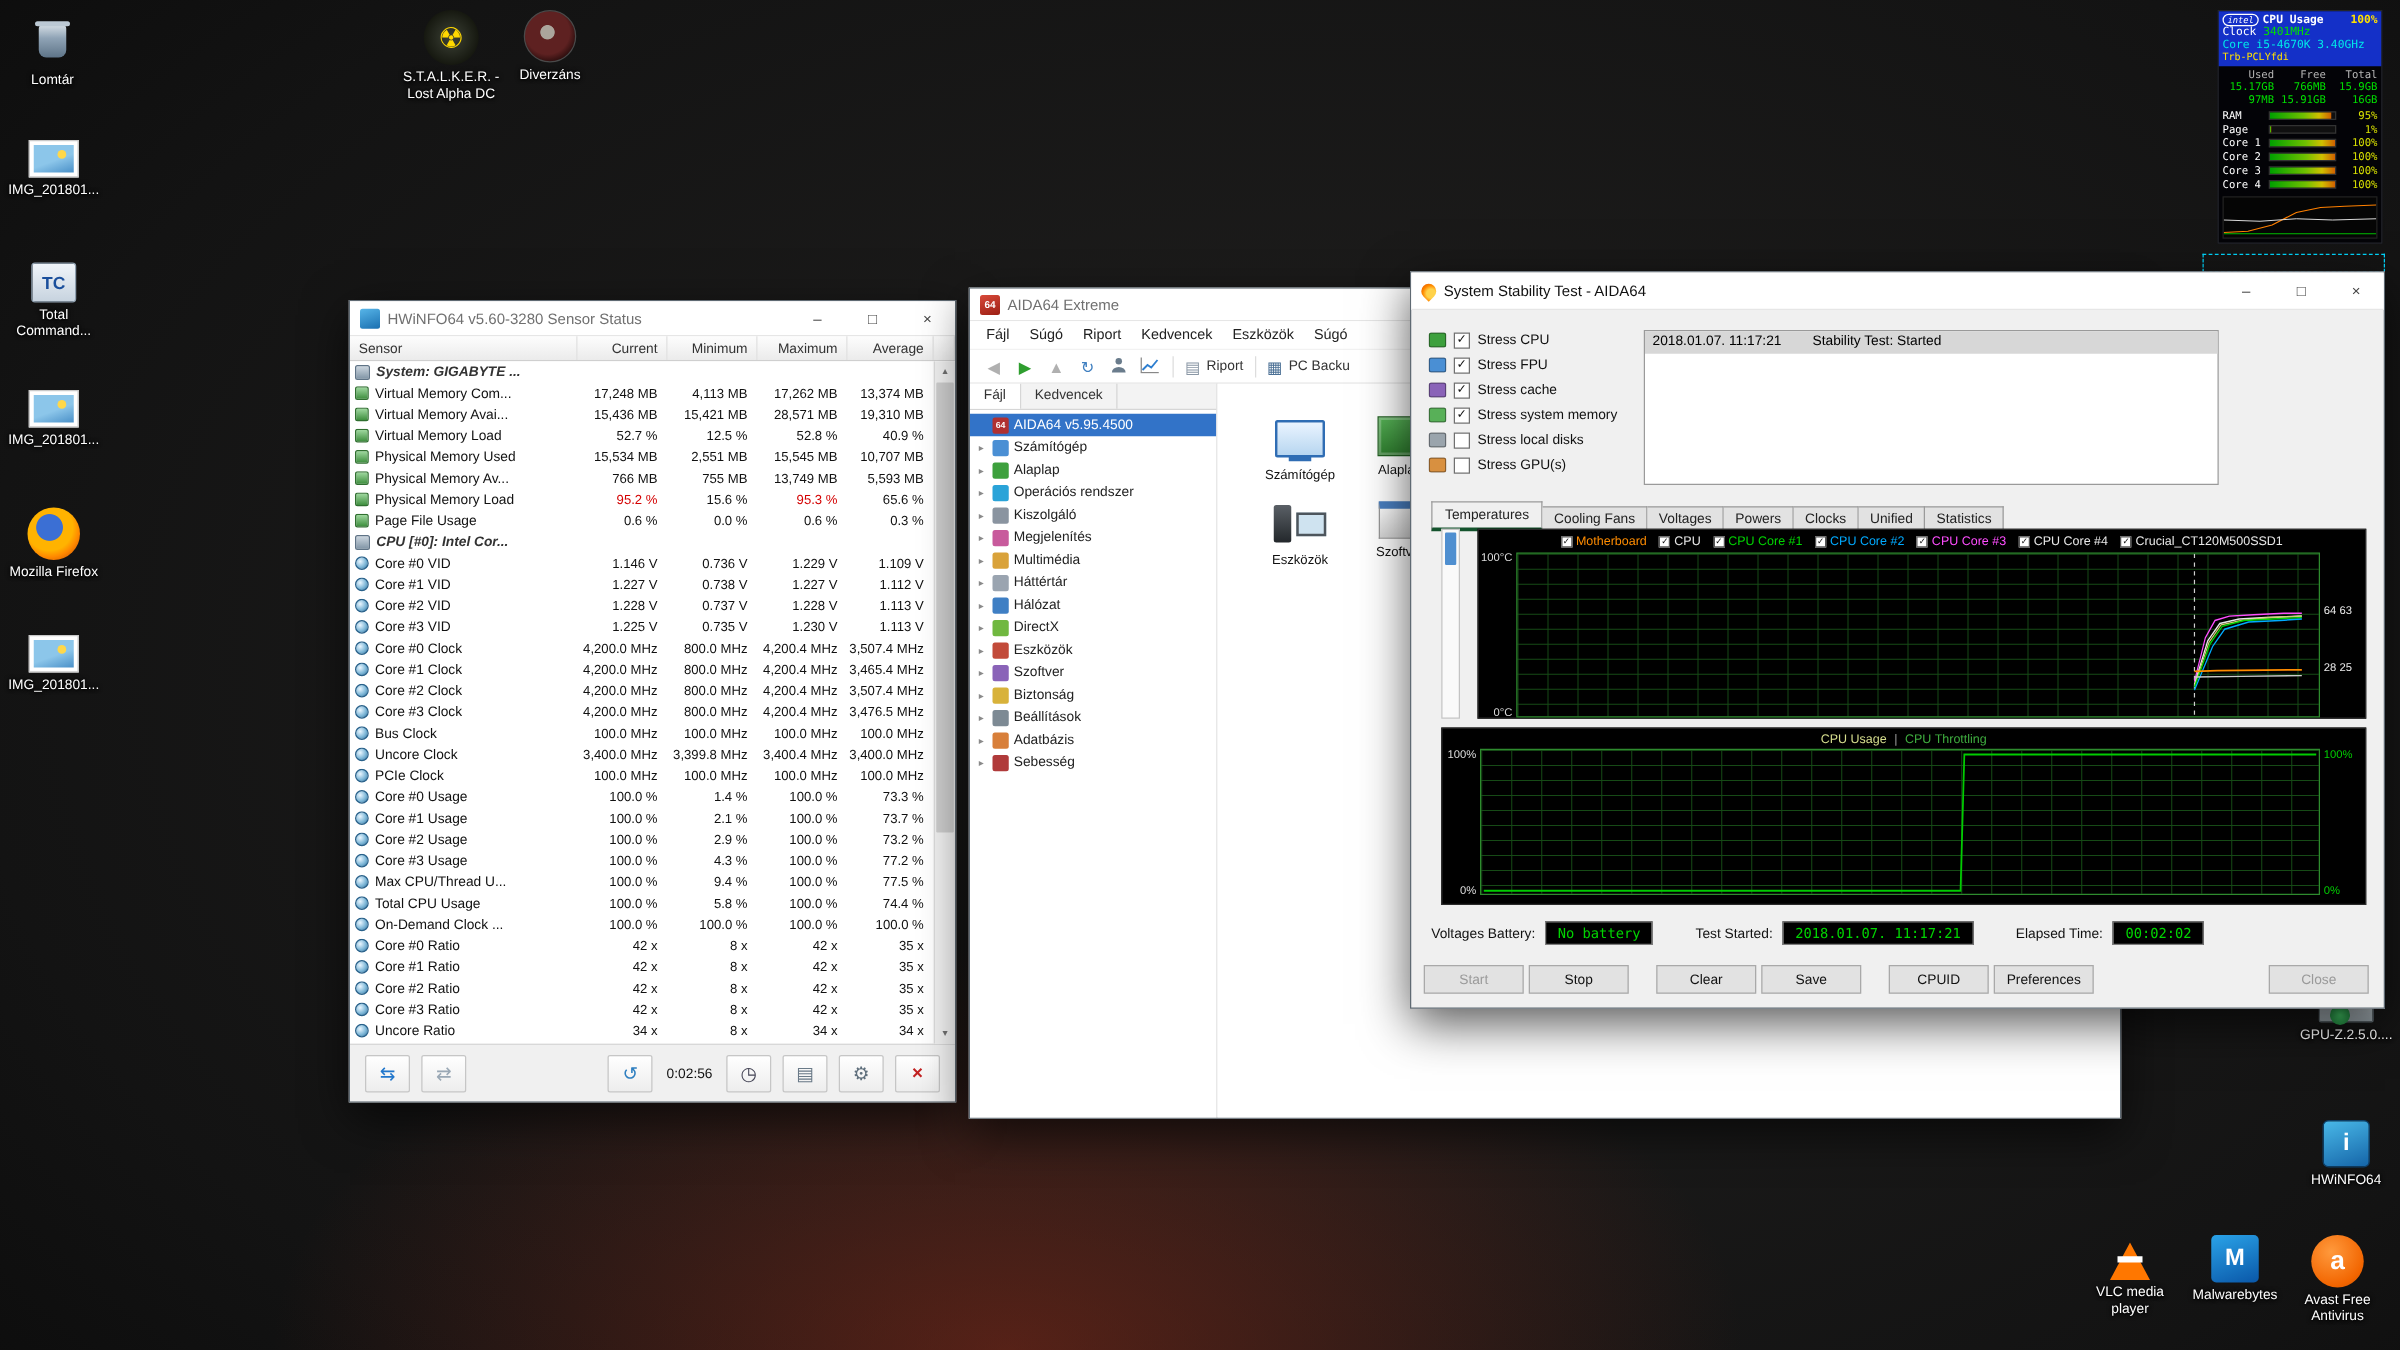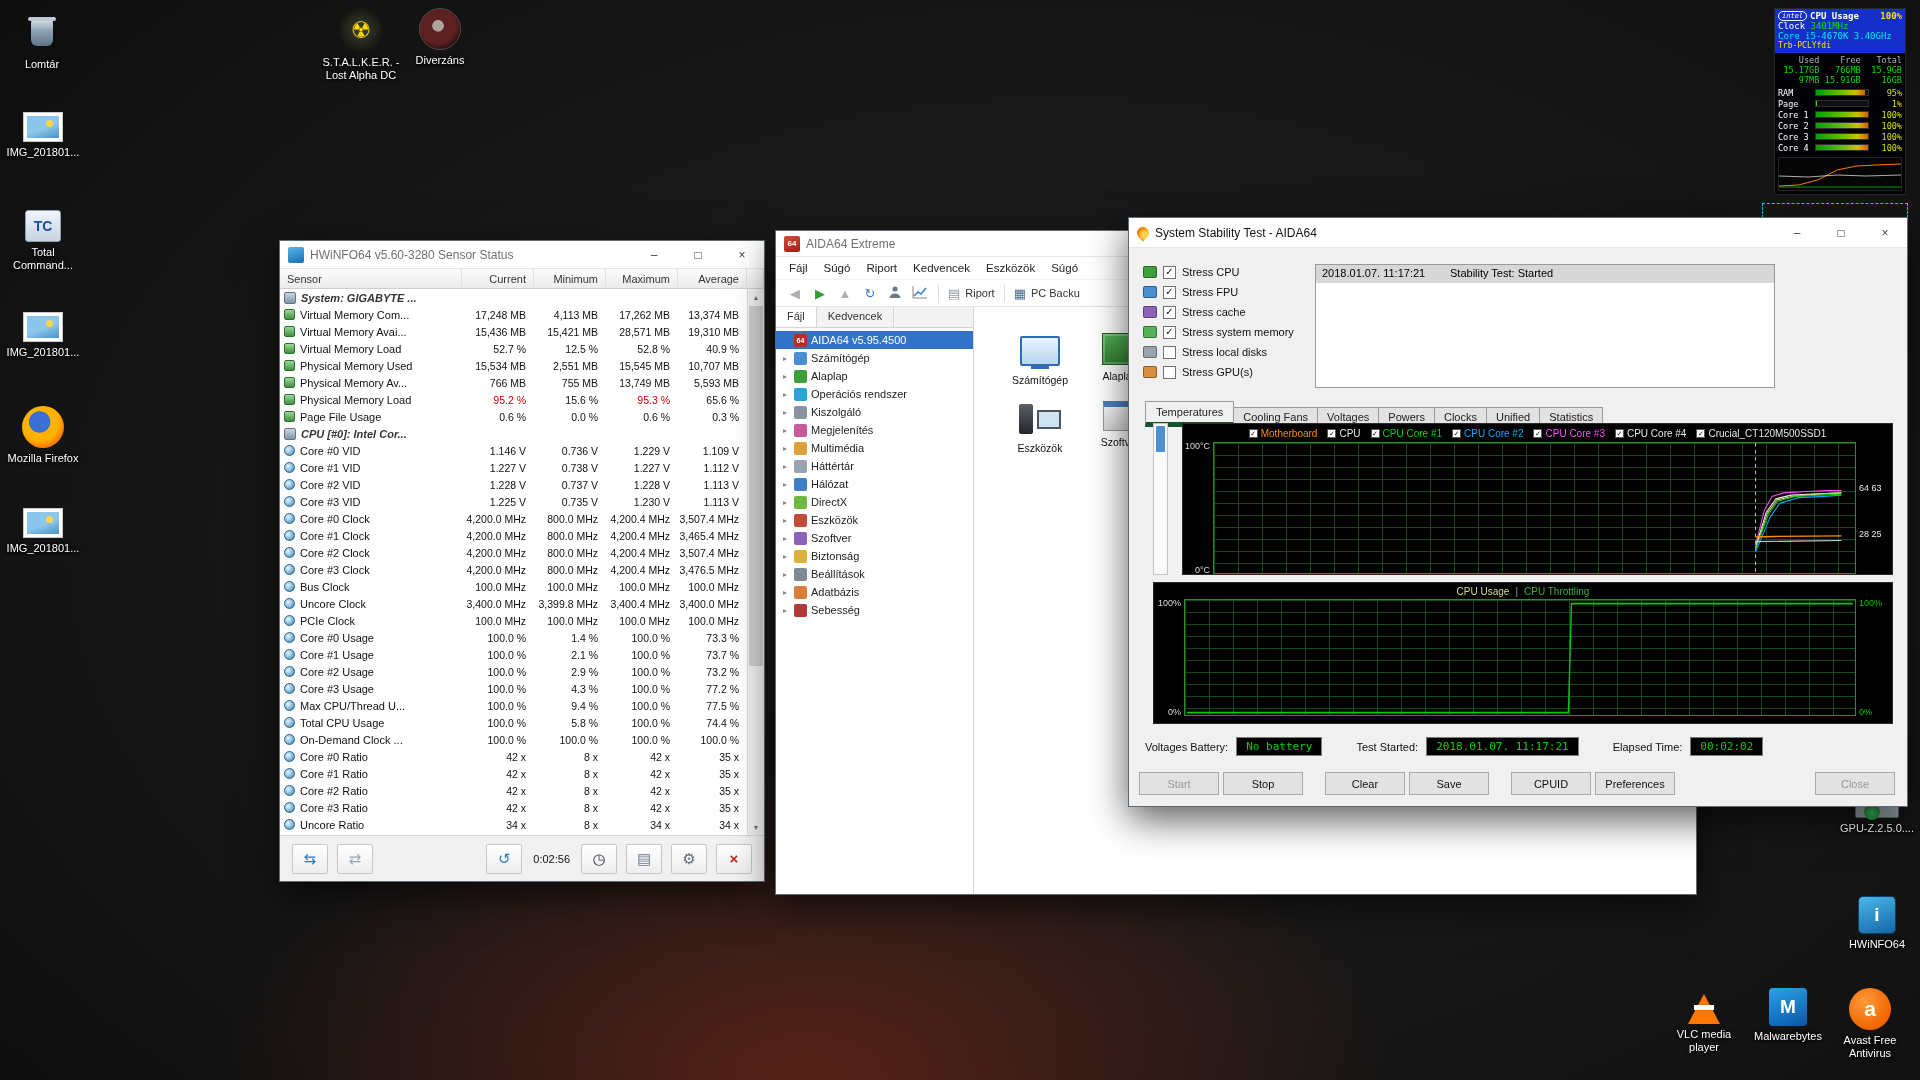--- a/index.html
+++ b/index.html
@@ -108,21 +108,21 @@
   .opt-ico{width:14px;height:12px;border-radius:2px;flex:0 0 14px;border:1px solid rgba(0,0,0,.35);}
   .cb{width:13px;height:13px;background:#fff;border:1px solid #707070;display:flex;align-items:center;justify-content:center;font-size:10px;color:#111;line-height:1;flex:0 0 13px;}
   .sst-log{position:absolute;left:186px;top:46px;width:460px;height:124px;background:#fff;border:1px solid #9a9a9a;font-size:11px;}
   .log-head{display:grid;grid-template-columns:128px 250px 1fr;height:20px;border-bottom:1px solid #e4e4e4;color:#222;}
   .log-head span{padding:3px 6px;border-right:1px solid #e4e4e4;white-space:nowrap;overflow:hidden;}
   .log-row{display:grid;grid-template-columns:128px 1fr;height:18px;background:#d7d7d7;}
   .log-row span{padding:2px 6px;white-space:nowrap;}
   .sst-tabs{position:absolute;left:16px;top:183px;display:flex;align-items:flex-end;font-size:11px;}
   .stab{padding:3px 9px;background:#e2e2e2;border:1px solid #9a9a9a;border-left:none;color:#222;margin-top:2px;}
   .stab:first-child{border-left:1px solid #9a9a9a;}
-  .stab.active{background:#f0f0f0;padding:4px 10px;margin-top:0;border-bottom:5px solid #14532d;}
+  .stab.active{background:#f0f0f0;padding:4px 10px;margin-top:0;border-bottom:3px solid #14532d;}
   .gpanel1{position:absolute;left:24px;top:205px;width:740px;height:152px;display:flex;gap:14px;}
   .vslider{width:15px;height:152px;background:#fafafa;border:1px solid #c4c4c4;position:relative;}
   .vthumb{position:absolute;left:2px;top:2px;width:9px;height:26px;background:#4f8fd0;border-radius:1px;}
   .blackbox{flex:1;background:#000;border:1px solid #2a2a2a;display:flex;flex-direction:column;}
   .legend{height:18px;display:flex;justify-content:center;align-items:center;gap:10px;font-size:10px;white-space:nowrap;}
   .lg{display:flex;align-items:center;gap:3px;}
   .cb2{width:9px;height:9px;background:#fff;border:1px solid #555;font-size:7px;color:#111;display:flex;align-items:center;justify-content:center;line-height:1;}
   .plotrow{flex:1;display:flex;min-height:0;}
   .ylab{width:30px;position:relative;font-size:9px;color:#ddd;}
   .ylab .top{position:absolute;top:-1px;right:3px;}

